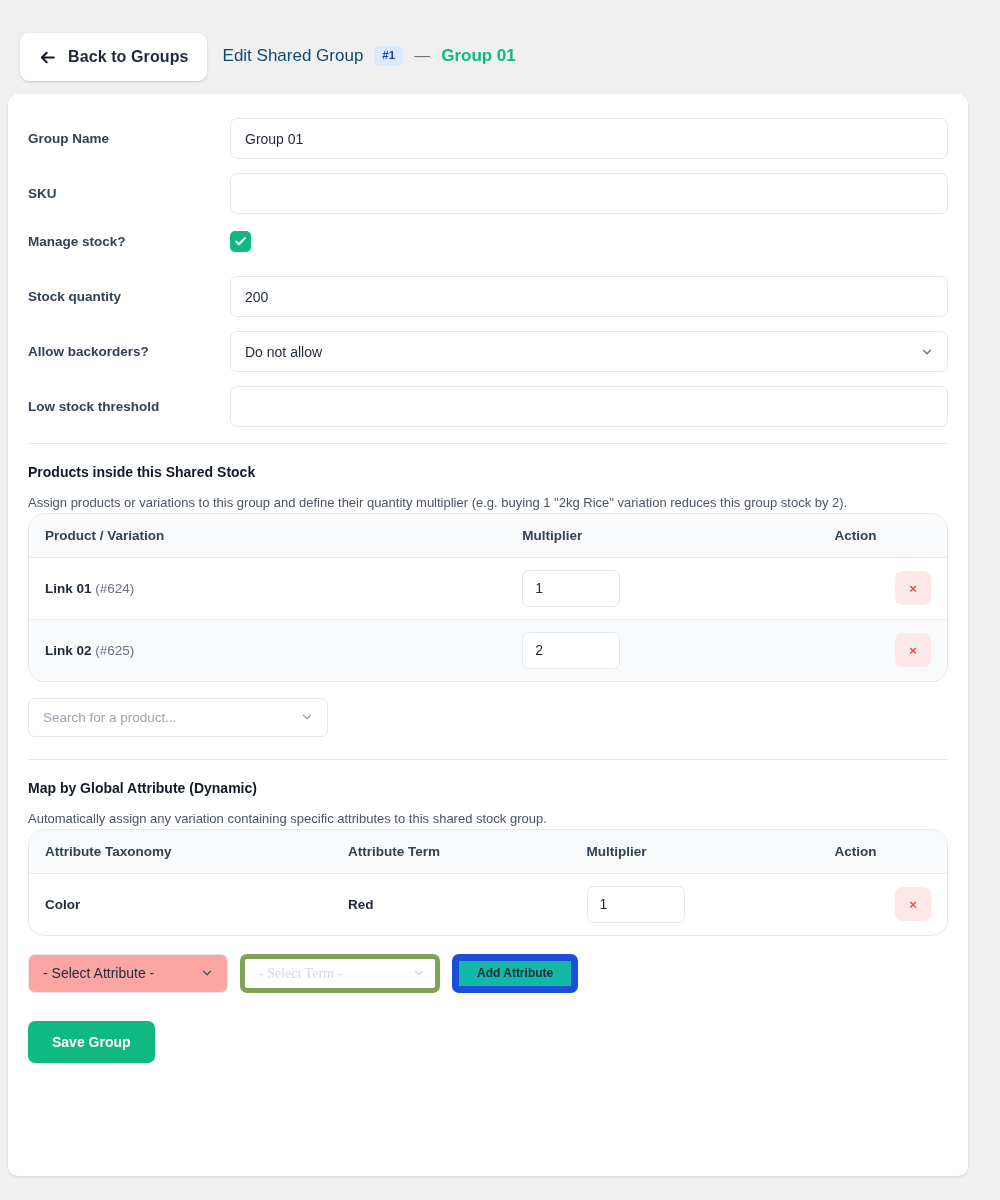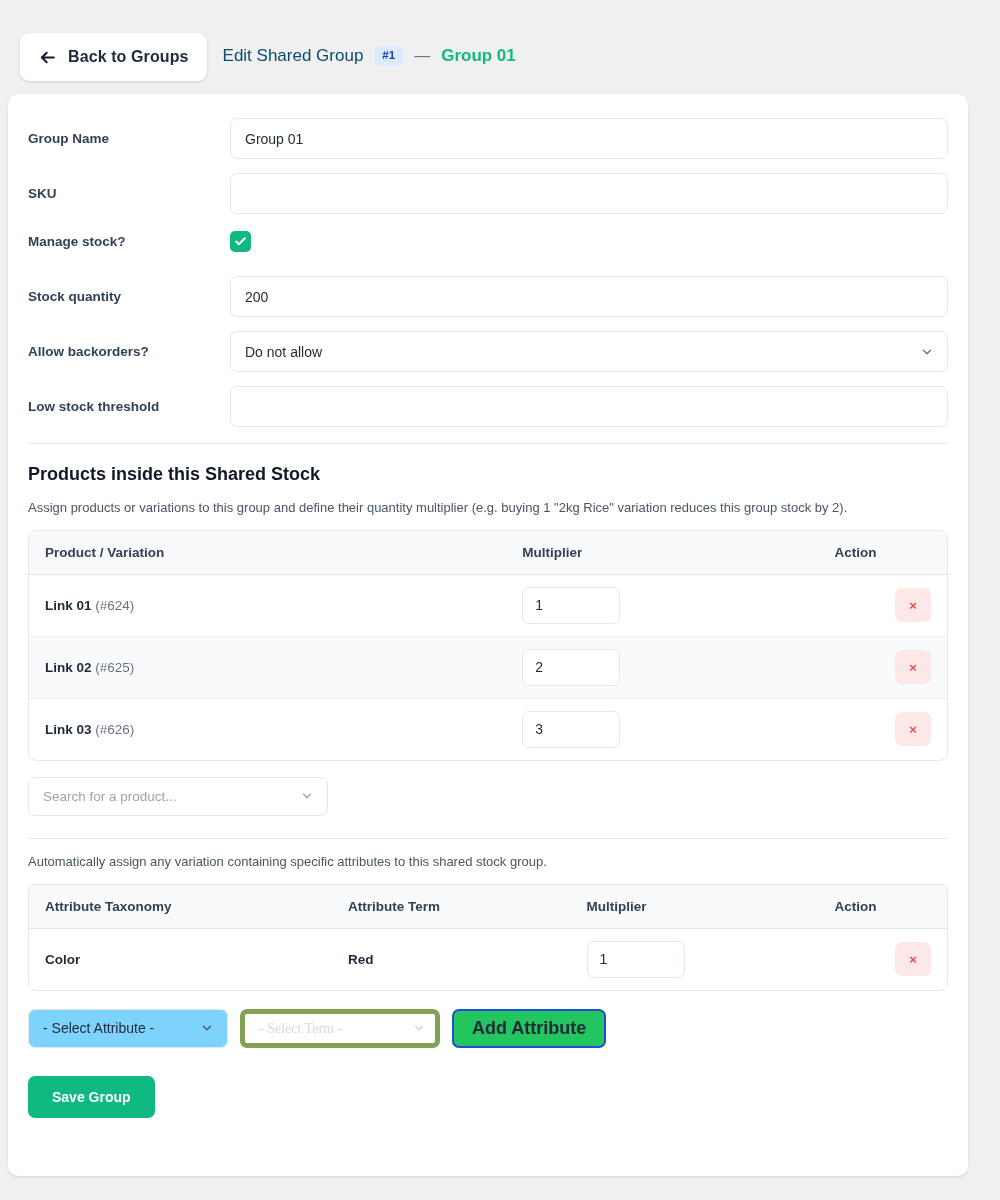--- a/index.html
+++ b/index.html
@@ -77,32 +77,32 @@
   .checkbox {
     width: 21px; height: 21px; border-radius: 5px;
     background: #10b981; display: inline-flex;
     align-items: center; justify-content: center; cursor: pointer;
   }
   .checkbox svg { width: 13px; height: 13px; display:block; }
 
   
   .divider { height: 1px; background: #e5e7eb; margin: 14px 0 0 0; }
   .sec-title {
-    font-size: 18px; font-weight: 700; color: #111827;
+    font-size: 14px; font-weight: 700; color: #111827;
     margin-top: 20px;
   }
   .sec-desc {
     font-size: 13px; color: #4b5563; margin-top: 14px; line-height: 1.45;
   }
 
   
   .tbl {
     width: 100%; border-collapse: separate; border-spacing: 0;
-    border: 1px solid #e5e7eb; border-radius: 8px; overflow: hidden;
-    margin-top: 12px;
+    border: 1px solid #e5e7eb; border-radius: 16px; overflow: hidden;
+    margin-top: 0;
   }
   .tbl th {
     background: #f8fafc; text-align: left;
     font-size: 13.5px; font-weight: 700; color: #334155;
     padding: 14px 16px; border-bottom: 1px solid #e5e7eb;
   }
   .tbl td {
     padding: 12px 16px; border-bottom: 1px solid #eef1f5;
     font-size: 13.5px; color: #374151; vertical-align: middle;
   }
@@ -131,33 +131,33 @@
     background: #fff; color: #9ca3af; font-size: 13.5px; padding: 0 42px 0 14px;
     appearance: none; -webkit-appearance: none; cursor: pointer; outline: none;
     font-family: "Liberation Sans", sans-serif;
   }
 
   
   .ctl-row { display: flex; align-items: center; gap: 12px; margin-top: 18px; }
   .sel-box { position: relative; }
   .sel-attr {
     width: 200px; height: 39px; border: 1px solid #e5e7eb; border-radius: 7px;
-    background: #7dd3fc; font-size: 14px; color: #1f2937; padding: 0 34px 0 14px;
+    background: #fca5a5; font-size: 14px; color: #1f2937; padding: 0 34px 0 14px;
     appearance: none; -webkit-appearance: none; cursor: pointer; outline: none;
     font-family: "Liberation Sans", sans-serif;
   }
   .sel-term {
     width: 200px; height: 39px; border: 5px solid #4d7c0f; border-radius: 7px;
     background: #fff; font-size: 14px; color: #c4c9d2; padding: 0 34px 0 14px;
     appearance: none; -webkit-appearance: none; cursor: not-allowed; outline: none;
     font-family: Liberation Serif, serif;
   }
   .add-attr-btn {
-    height: 39px; padding: 0 18px; border: 2px solid #1d4ed8; border-radius: 7px;
-    background: #22c55e; font-size: 18px; font-weight: 700; color: #1e293b;
+    height: 39px; padding: 0 18px; border: 7px solid #1d4ed8; border-radius: 7px;
+    background: #14b8a6; font-size: 12px; font-weight: 700; color: #1e293b;
     cursor: pointer; font-family: "Liberation Sans", sans-serif;
   }
   .save-btn {
     margin-top: 28px; height: 42px; padding: 0 24px;
     background: #10b981; color: #fff; border: none; border-radius: 7px;
     font-size: 14px; font-weight: 700; cursor: pointer;
     font-family: "Liberation Sans", sans-serif;
   }
 </style>
 </head>
@@ -279,49 +279,38 @@
             <span class="p-name">Link 02</span>
             <span class="p-id">(#625)</span>
           </td>
           <td>
             <input class="mult-inp" type="text" value="2" style="">
           </td>
           <td class="td-action">
             <button class="del-btn">×</button>
           </td>
         </tr>
-        <tr>
-          <td>
-            <span class="p-name">Link 03</span>
-            <span class="p-id">(#626)</span>
-          </td>
-          <td>
-            <input class="mult-inp" type="text" value="3" style="">
-          </td>
-          <td class="td-action">
-            <button class="del-btn">×</button>
-          </td>
-        </tr>
       </tbody>
     </table>
 
     <div class="search-wrap">
       <select class="search-sel">
         <option>Search for a product...</option>
       </select>
       <span class="chev">
         <svg viewBox="0 0 24 24" fill="none" stroke="#94a3b8" stroke-width="2.2" stroke-linecap="round" stroke-linejoin="round">
           <polyline points="6 9 12 15 18 9"></polyline>
         </svg>
       </span>
     </div>
 
     <div class="divider" style="margin-top:22px"></div>
 
     
+    <div class="sec-title">Map by Global Attribute (Dynamic)</div>
     <div class="sec-desc">Automatically assign any variation containing specific attributes to this shared stock group.</div>
 
     <table class="tbl">
       <thead>
         <tr>
           <th style="width:33%">Attribute Taxonomy</th>
           <th style="width:26%">Attribute Term</th>
           <th style="width:27%">Multiplier</th>
           <th class="th-action">Action</th>
         </tr>

